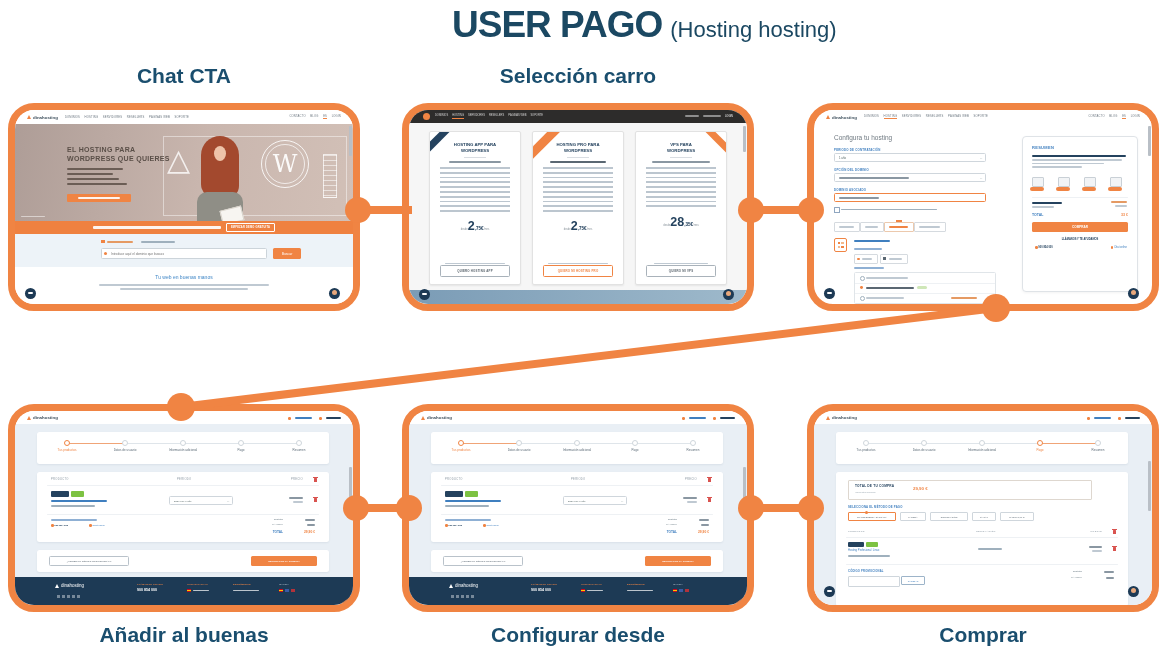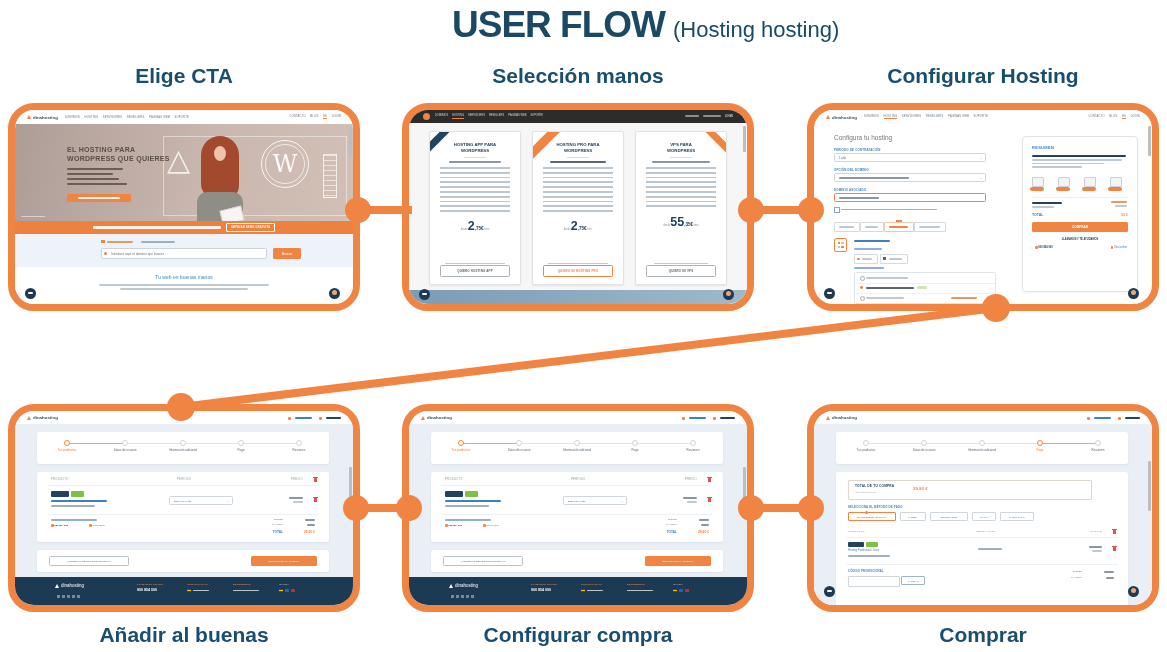--- a/index.html
+++ b/index.html
@@ -98,28 +98,27 @@
   .flag{position:absolute;width:4px;height:3px;background:linear-gradient(#c60b1e 25%,#ffc400 25% 75%,#c60b1e 75%)}
   .wedge{position:absolute;right:0;bottom:0;width:0;height:0;border-bottom:10px solid #F08443;border-left:14px solid transparent}
   .pay-chip{position:absolute;height:9px;border:1px solid #cfd6dc;border-radius:1px;background:#fff;font-size:2.2px;color:#5a6772;display:flex;align-items:center;justify-content:center;padding:0 2px;box-sizing:border-box}
 </style>
 </head>
 <body>
 
 <div class="canvas">
 
   <div class="title">
-    <span class="title-main">USER FLOW</span><span class="title-sub">(Hosting hosting)</span>
-  </div>
-
-  <div class="cap" style="left:8px;top:64px">Elige CTA</div>
-  <div class="cap" style="left:402px;top:64px">Selección manos</div>
-  <div class="cap" style="left:807px;top:64px">Configurar Hosting</div>
+    <span class="title-main">USER PAGO</span><span class="title-sub">(Hosting hosting)</span>
+  </div>
+
+  <div class="cap" style="left:8px;top:64px">Chat CTA</div>
+  <div class="cap" style="left:402px;top:64px">Selección carro</div>
   <div class="cap" style="left:8px;top:623px">Añadir al buenas</div>
-  <div class="cap" style="left:402px;top:623px">Configurar compra</div>
+  <div class="cap" style="left:402px;top:623px">Configurar desde</div>
   <div class="cap" style="left:807px;top:623px">Comprar</div>
 
   <div class="thumb" style="left:8px;top:103px">
     <div class="whdr">
       <span class="wlogo">
           <i class="tri-ic"></i>
           <span>dinahosting</span>
         </span>
       <span class="wnav">
         <span>DOMINIOS</span>
@@ -217,21 +216,21 @@
         <div class="price"><span class="ds">desde</span><span class="pi">2</span><span class="pd">,75€</span><span class="pm">/mes</span></div>
         <div class="b" style="left:50%;transform:translateX(-50%);bottom:20px;width:60px;height:1.5px"></div>
         <div class="pbtn hot">QUIERO MI HOSTING PRO</div>
       </div>
       <div class="pcard">
         <div class="rb-org2"></div>
         <div class="pttl"><span>VPS PARA</span><br><span>WORDPRESS</span></div>
         <div class="pdiv"></div>
         <div class="b" style="position:static;width:58px;height:1.8px;background:#8a97a2;margin:2px auto"></div>
         <div class="feat" style="height:42px"></div>
-        <div class="price"><span class="ds">desde</span><span class="pi">55</span><span class="pd">,35€</span><span class="pm">/mes</span></div>
+        <div class="price"><span class="ds">desde</span><span class="pi">28</span><span class="pd">,35€</span><span class="pm">/mes</span></div>
         <div class="b" style="left:50%;transform:translateX(-50%);bottom:20px;width:54px;height:1.5px"></div>
         <div class="pbtn">QUIERO MI VPS</div>
       </div>
     </div>
     <div class="bband"></div>
     <span class="cdot" style="left:10px;bottom:4px"></span>
     <span class="avat" style="right:13px;bottom:4px"></span>
     <span class="sbar" style="top:16px;height:26px"></span>
   </div>
 

